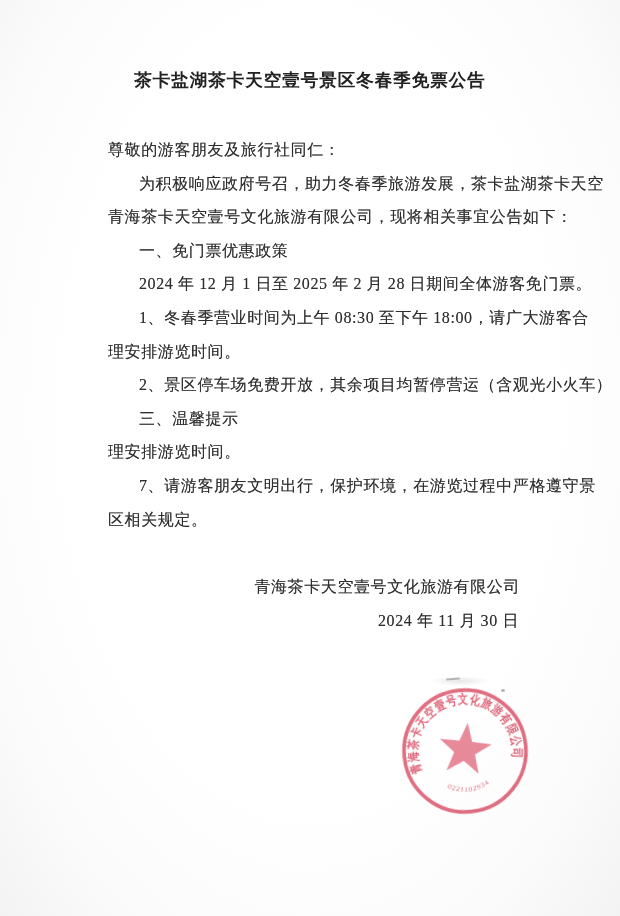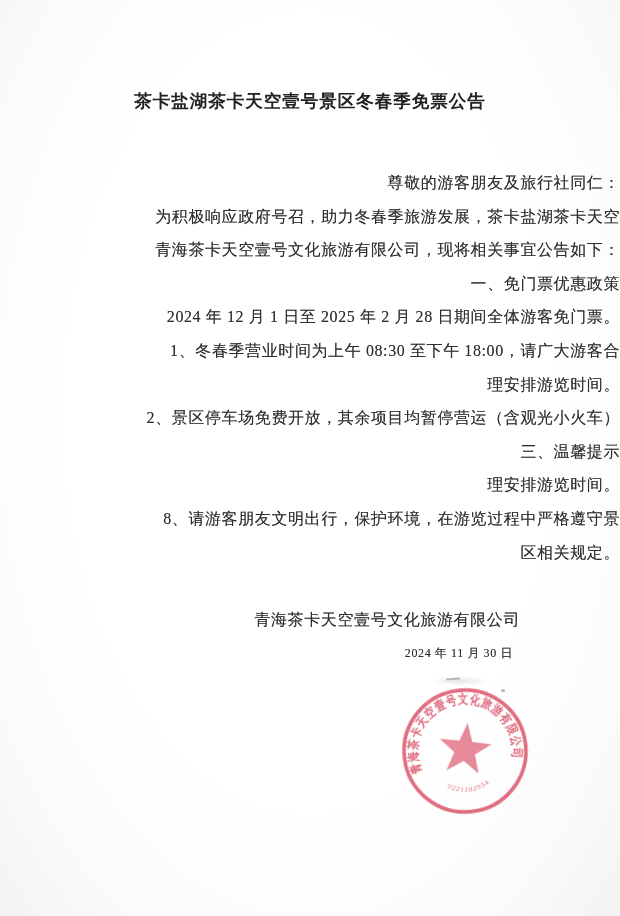--- a/index.html
+++ b/index.html
@@ -10,32 +10,31 @@
     overflow:hidden;
   }
   .page{
     position:relative;
     width:620px;height:916px;
     background:radial-gradient(ellipse at 50% 45%, #ffffff 55%, #fbfbfb 80%, #f3f3f3 100%);
     color:#2e2e2e;
     overflow:hidden;
   }
   .doc-title{
-    margin-top:88px;
+    margin-top:67px;
     text-align:center;
     font-size:17.5px;
     font-weight:bold;
     letter-spacing:1px;
     line-height:26px;
     color:#222;
   }
   .body-lines{
-    margin-top:52px;
-    padding-left:66px;
-    text-align:right;
+    margin-top:40px;
+    padding-left:108px;
   }
   .line{
     height:33.6px;
     line-height:33.6px;
     font-size:16px;
     letter-spacing:0.6px;
     white-space:nowrap;
     color:#2e2e2e;
     text-shadow:0 0 0.6px rgba(60,60,60,0.55);
   }
@@ -45,22 +44,22 @@
     text-align:right;
     padding-right:100px;
   }
   .sig-company{
     height:33.6px;line-height:33.6px;
     font-size:16px;letter-spacing:0.6px;
     text-shadow:0 0 0.6px rgba(60,60,60,0.55);
   }
   .sig-date{
     height:33.6px;line-height:33.6px;
-    font-size:12px;letter-spacing:0.6px;
-    margin-right:7px;
+    font-size:16px;letter-spacing:0.6px;
+    margin-right:1px;
     text-shadow:0 0 0.6px rgba(60,60,60,0.55);
   }
   .seal{
     position:absolute;
     left:400px;top:686px;
     width:130px;height:130px;
     transform:rotate(-6deg);
     mix-blend-mode:multiply;
     opacity:0.93;
     filter:blur(0.3px);
@@ -89,21 +88,21 @@
   <div class="line">尊敬的游客朋友及旅行社同仁：</div>
       <div class="line indent">为积极响应政府号召，助力冬春季旅游发展，茶卡盐湖茶卡天空</div>
       <div class="line">青海茶卡天空壹号文化旅游有限公司，现将相关事宜公告如下：</div>
       <div class="line indent">一、免门票优惠政策</div>
       <div class="line indent">2024 年 12 月 1 日至 2025 年 2 月 28 日期间全体游客免门票。</div>
       <div class="line indent">1、冬春季营业时间为上午 08:30 至下午 18:00，请广大游客合</div>
       <div class="line">理安排游览时间。</div>
       <div class="line indent">2、景区停车场免费开放，其余项目均暂停营运（含观光小火车）</div>
       <div class="line indent">三、温馨提示</div>
       <div class="line">理安排游览时间。</div>
-      <div class="line indent">8、请游客朋友文明出行，保护环境，在游览过程中严格遵守景</div>
+      <div class="line indent">7、请游客朋友文明出行，保护环境，在游览过程中严格遵守景</div>
       <div class="line">区相关规定。</div>
     </div>
 
   <div class="signature">
     <div class="sig-company">青海茶卡天空壹号文化旅游有限公司</div>
     <div class="sig-date">2024 年 11 月 30 日</div>
   </div>
 
   <div class="smudge"></div>
   <div class="speck speck1"></div>

